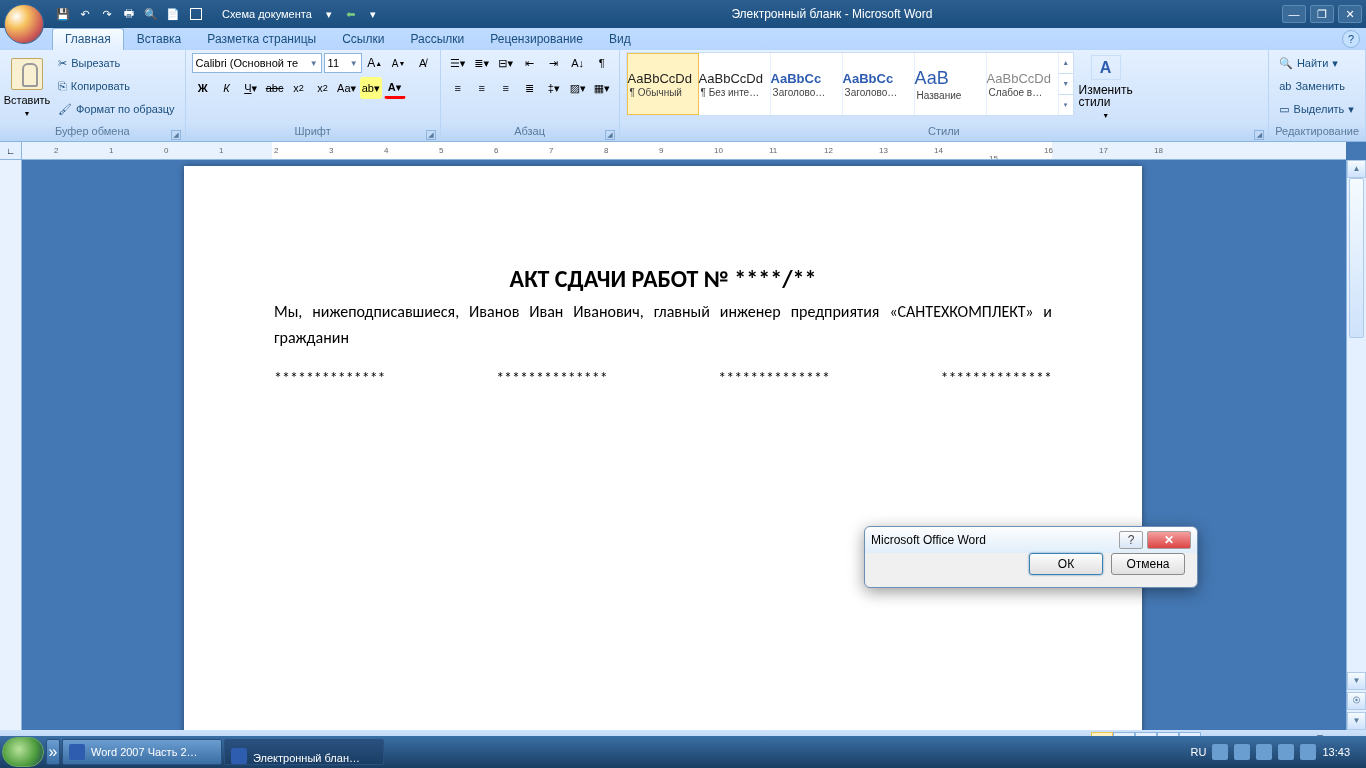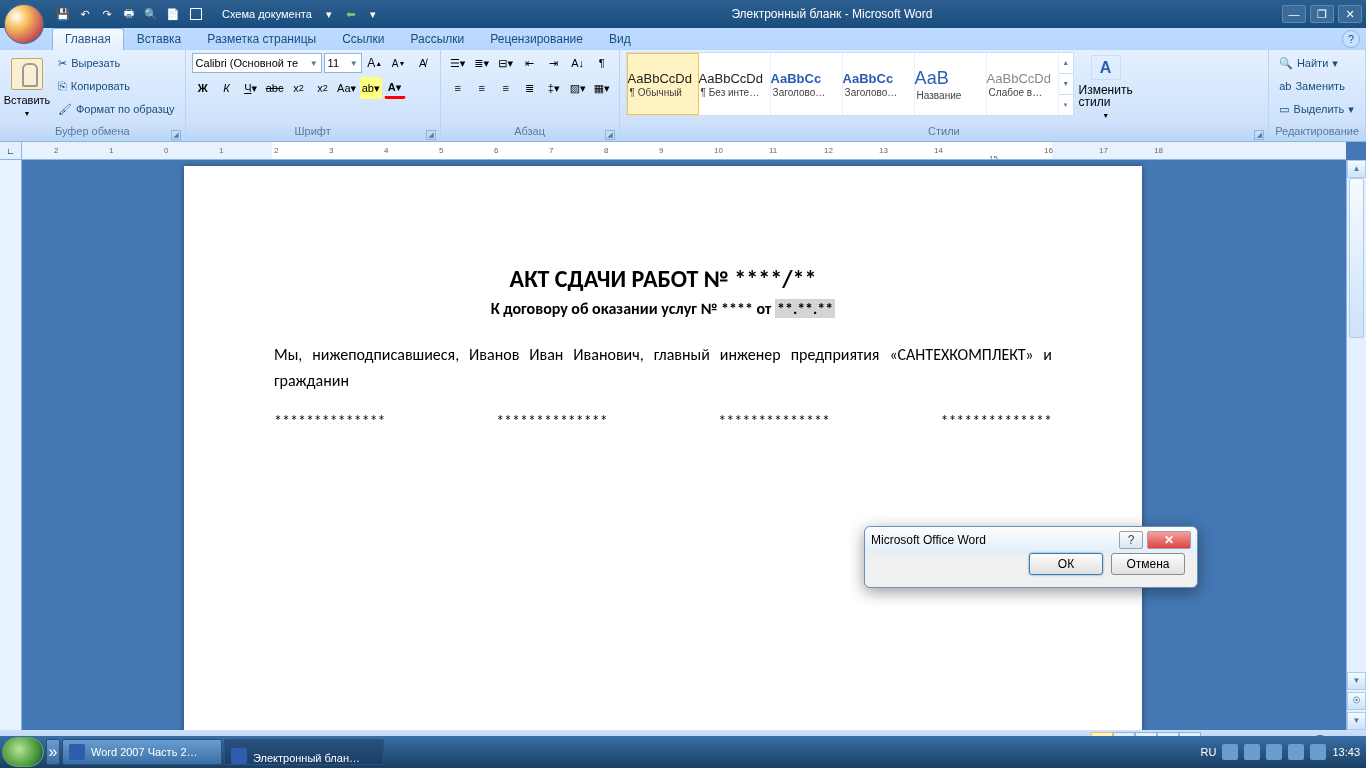--- a/index.html
+++ b/index.html
@@ -92,21 +92,21 @@
 .zoom { display:flex; align-items:center; gap:4px; }
 .zoom .slider { width:100px; height:4px; background:#8db5de; position:relative; border-radius:2px; }
 .zoom .slider .knob { position:absolute; top:-4px; left:64px; width:8px; height:12px; background:#fff; border:1px solid #5a7a9c; border-radius:2px; cursor:pointer; }
 
 
 .taskbar { height:32px; position:absolute; bottom:0; left:0; right:0; background:linear-gradient(#3a6fa5,#1a3e63); display:flex; align-items:center; gap:2px; padding-left:2px; }
 .start { width:42px; height:30px; border-radius:15px; background:radial-gradient(circle at 40% 40%,#b8e39a,#4a9a3a 60%,#1a3e63); cursor:pointer; border:1px solid #6fa860; }
 .tbtn { height:26px; min-width:160px; background:linear-gradient(#6a9dd0,#3a6fa5); border-radius:2px; border:1px solid #2a5080; display:flex; align-items:center; gap:6px; padding:0 6px; color:#fff; font-size:11px; cursor:pointer; }
 .tbtn.active { background:linear-gradient(#2a5080,#1a3e63);align-items:flex-end; }
 .tbtn .ico { width:16px; height:16px; background:#fff; border-radius:2px; }
-.tray { margin-left:auto; display:flex; align-items:center; gap:6px; color:#fff; font-size:11px; padding-right:6px; }
+.tray { margin-left:auto; display:flex; align-items:center; gap:6px; color:#fff; font-size:11px; padding-right:16px; }
 .tray .ticon { width:16px; height:16px; background:#6a9dd0; border-radius:2px; cursor:pointer; }
 </style>
 </head>
 <body>
 
 <div class="titlebar">
   <div style="width:44px"></div>
   <div class="qat">
     <div class="qat-btn">💾</div>
     <div class="qat-btn">↶</div>
@@ -305,23 +305,20 @@
         <div style="position:absolute;left:967px;top:12px;font-size:8px;color:#666">15</div>
         <div style="position:absolute;left:1022px;top:4px;font-size:8px;color:#666">16</div>
         <div style="position:absolute;left:1077px;top:4px;font-size:8px;color:#666">17</div>
         <div style="position:absolute;left:1132px;top:4px;font-size:8px;color:#666">18</div>
       </div>
   </div>
   <div class="ruler-v"></div>
   <div class="doc-scroll">
     <div class="page">
       <h2>АКТ СДАЧИ РАБОТ № ****/**</h2>
-      <div class="sub">
-        <span>К договору об оказании услуг №  **** от </span><span class="datefield">**.**.**</span>
-      </div>
       <p>Мы,   нижеподписавшиеся,   Иванов   Иван   Иванович,   главный   инженер   предприятия «САНТЕХКОМПЛЕКТ» и гражданин</p>
       <div class="ast">
         <span>**************</span>
         <span>**************</span>
         <span>**************</span>
         <span>**************</span>
       </div>
     </div>
   </div>
   <div class="vscroll">

